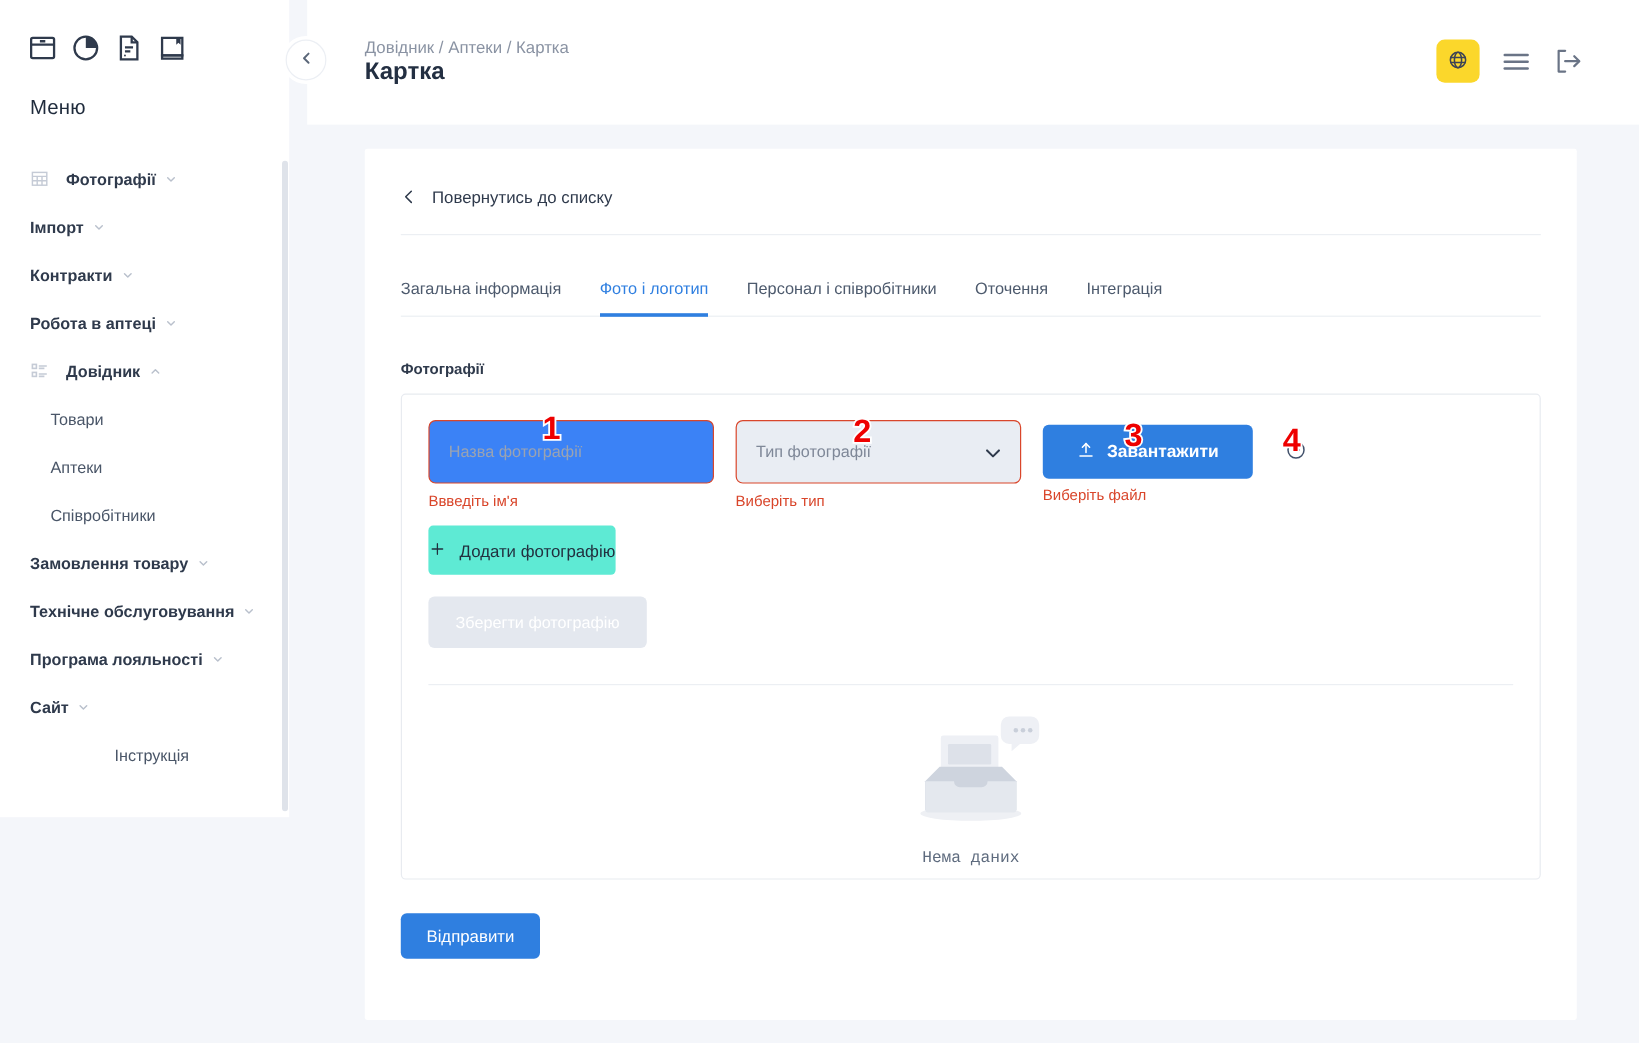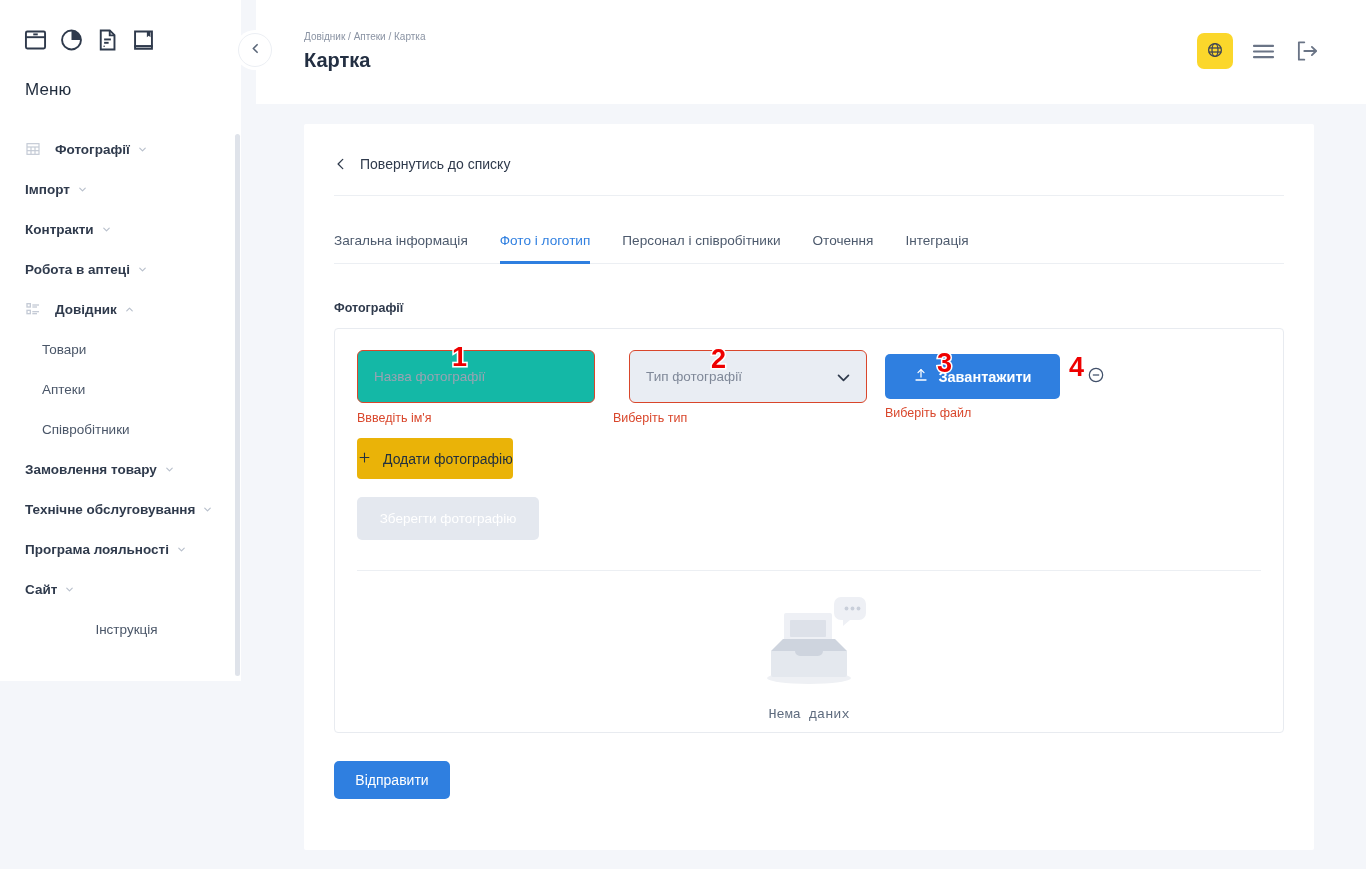--- a/index.html
+++ b/index.html
@@ -75,21 +75,21 @@
   #collapse-btn svg { color: #5b6779; }
 
   
   #topbar {
     position: absolute; left: 256px; top: 0;
     width: 1110px; height: 104px;
     background: #ffffff;
   }
   #breadcrumb {
     position: absolute; left: 48px; top: 31px;
-    font-size: 10px; color: #8a93a3;
+    font-size: 14px; color: #8a93a3;
   }
   #page-title {
     position: absolute; left: 48px; top: 49px;
     font-size: 20px; font-weight: 700; color: #232f42;
   }
   #topbar-actions {
     position: absolute; right: 46px; top: 33px;
     display: flex; align-items: center; gap: 17px;
   }
   #lang-btn {
@@ -155,33 +155,33 @@
     border-radius: 4px;
     height: 405px;
   }
   #photo-row {
     display: flex; align-items: flex-start;
     padding: 21px 22px 0 22px;
   }
   #name-field {
     width: 238px; height: 53px;
     border: 1px solid #d9462b; border-radius: 6px;
-    background: #14b8a6;
+    background: #3b82f6;
     font-size: 13.5px; color: #2f3a4c;
     padding: 0 16px;
     font-family: "Liberation Sans", sans-serif;
     outline: none;
   }
   #name-field::placeholder { color: #9aa3b2; }
   .field-col { display: flex; flex-direction: column; }
   .field-err {
     margin-top: 8px; font-size: 12.5px; color: #d9462b;
   }
   #type-select-wrap {
-    position: relative; width: 238px; height: 53px; margin-left: 34px;
+    position: relative; width: 238px; height: 53px; margin-left: 18px;
   }
   #type-select {
     width: 238px; height: 53px;
     border: 1px solid #d9462b; border-radius: 6px;
     background: #e9edf3;
     font-size: 13.5px; color: #7f8898;
     padding: 0 16px;
     appearance: none; -webkit-appearance: none;
     font-family: "Liberation Sans", sans-serif;
     outline: none; cursor: pointer;
@@ -202,21 +202,21 @@
   #remove-btn {
     margin-left: 25px; margin-top: 15px;
     width: 22px; height: 22px;
     display: flex; align-items: center; justify-content: center;
     cursor: pointer; color: #41506a; background: none; border: none;
   }
   #add-photo-btn {
     display: flex; align-items: center; justify-content: center; gap: 11px;
     margin: 13px 22px 0 22px;
     height: 41px;
-    background: #eab308; border: none; border-radius: 4px;
+    background: #5eead4; border: none; border-radius: 4px;
     font-size: 14px; color: #22303f; cursor: pointer;
     font-family: "Liberation Sans", sans-serif;
   }
   #save-photo-btn {
     margin: 18px 0 0 22px;
     width: 182px; height: 43px;
     background: #e4e8ef; border: none; border-radius: 5px;
     color: #ffffff; font-size: 13.5px;
     cursor: not-allowed;
     font-family: "Liberation Sans", sans-serif;

